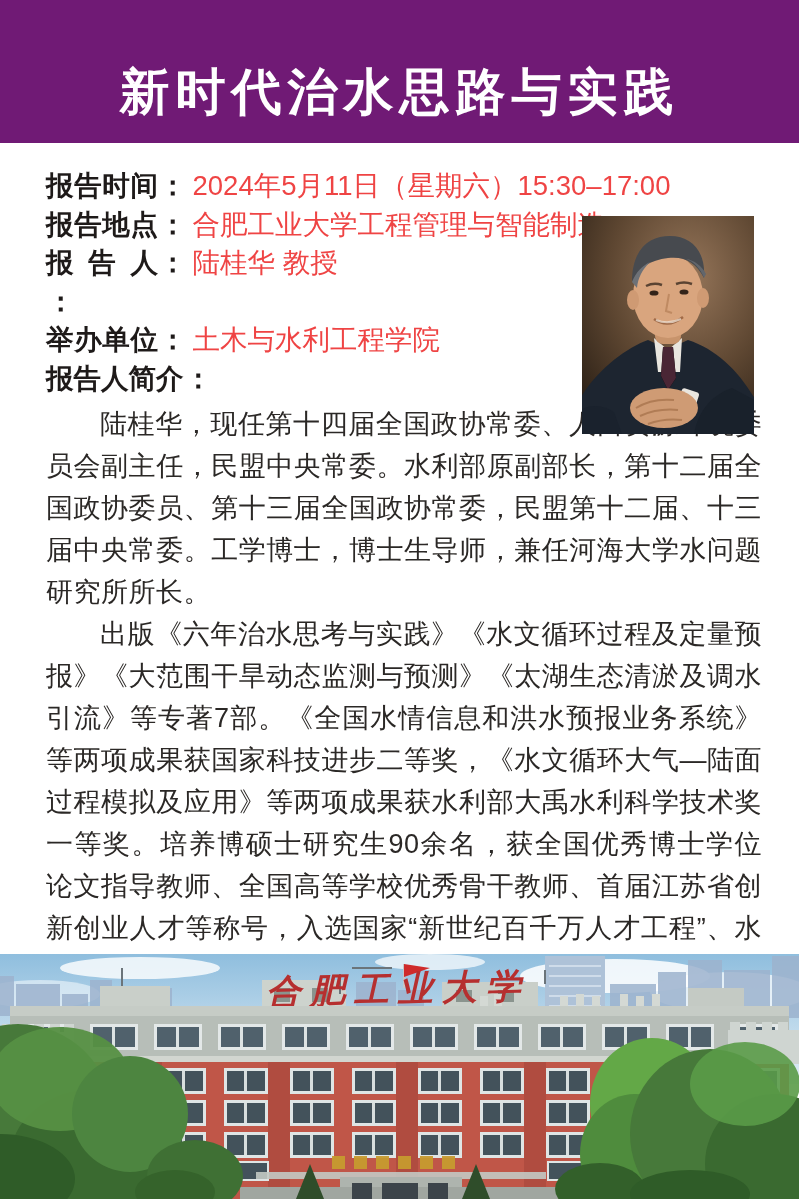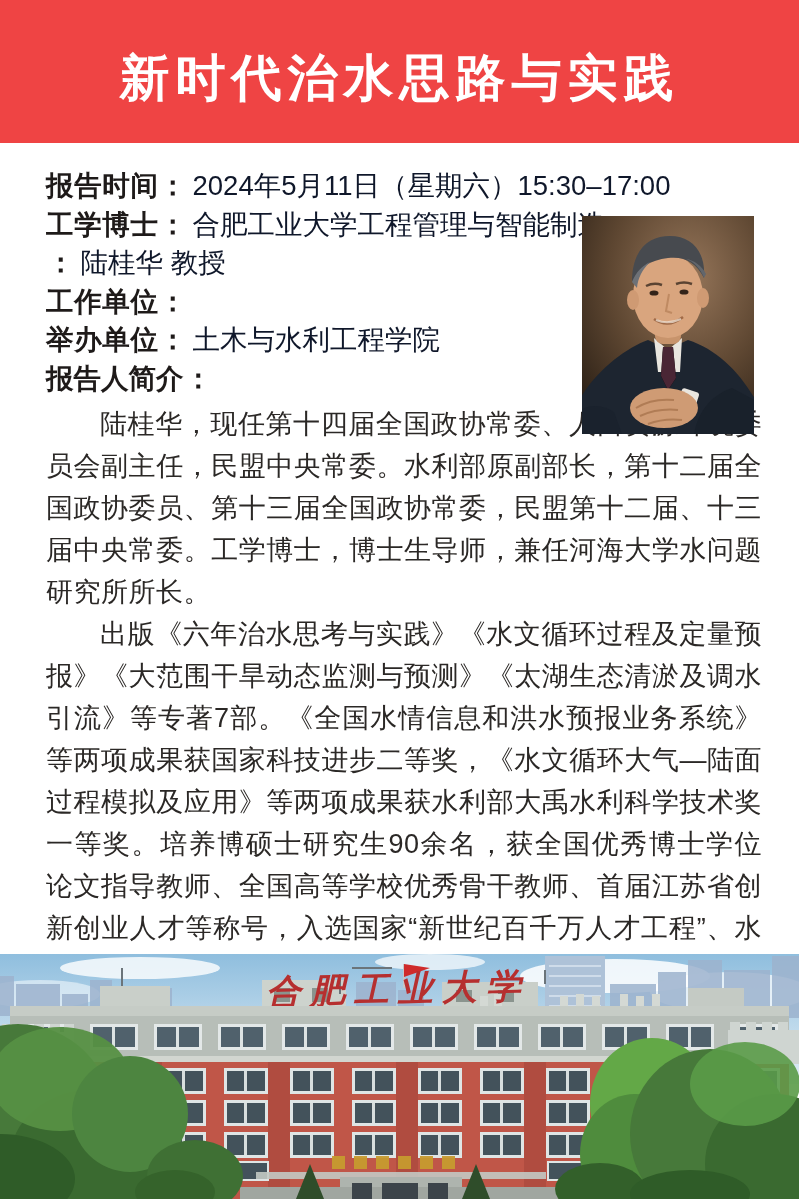--- a/index.html
+++ b/index.html
@@ -10,25 +10,25 @@
     height: 1199px;
     margin: 0 auto;
     background: #ffffff;
     overflow: hidden;
     font-family: "Liberation Sans", "DejaVu Sans", sans-serif;
     color: #2b2826;
   }
   
   .banner {
     height: 143px;
-    background: #ef4444;
+    background: #701a75;
     display: flex;
     align-items: flex-end;
     justify-content: center;
-    padding-bottom: 40px;
+    padding-bottom: 26px;
   }
   .banner h1 {
     color: #ffffff;
     font-size: 50px;
     font-weight: 900;
     letter-spacing: 6px;
     line-height: 1;
     white-space: nowrap;
   }
   
@@ -47,21 +47,21 @@
   .info-label {
     display: inline-block;
     width: 112px;
     font-weight: 700;
     color: #1e1a19;
     text-align: justify;
     text-align-last: justify;
   }
   .info-label.wide { width: auto; text-align-last: auto; }
   .info-colon { font-weight: 700; color: #1e1a19; margin: 0 6px 0 1px; }
-  .info-value { color: #0f172a; }
+  .info-value { color: #ef4444; }
   .info-row.cont { padding-left: 122px; }
   
   .portrait {
     position: absolute;
     top: 216px;
     right: 45px;
     width: 172px;
     height: 218px;
     overflow: hidden;
   }
@@ -96,30 +96,30 @@
 
   <main class="content">
 
     <section>
       <div class="info-row">
         <span class="info-label">报告时间</span>
           <span class="info-colon">：</span>
         <span class="info-value">2024年5月11日（星期六）15:30–17:00</span>
       </div>
       <div class="info-row">
-        <span class="info-label">工学博士</span>
+        <span class="info-label">报告地点</span>
           <span class="info-colon">：</span>
         <span class="info-value">合肥工业大学工程管理与智能制造</span>
       </div>
       <div class="info-row">
+        <span class="info-label">报告人</span>
           <span class="info-colon">：</span>
         <span class="info-value">陆桂华 教授</span>
       </div>
       <div class="info-row">
-        <span class="info-label">工作单位</span>
           <span class="info-colon">：</span>
       </div>
       <div class="info-row">
         <span class="info-label">举办单位</span>
           <span class="info-colon">：</span>
         <span class="info-value">土木与水利工程学院</span>
       </div>
       <div class="info-row">
         <span class="info-label wide">报告人简介</span>
           <span class="info-colon">：</span>

